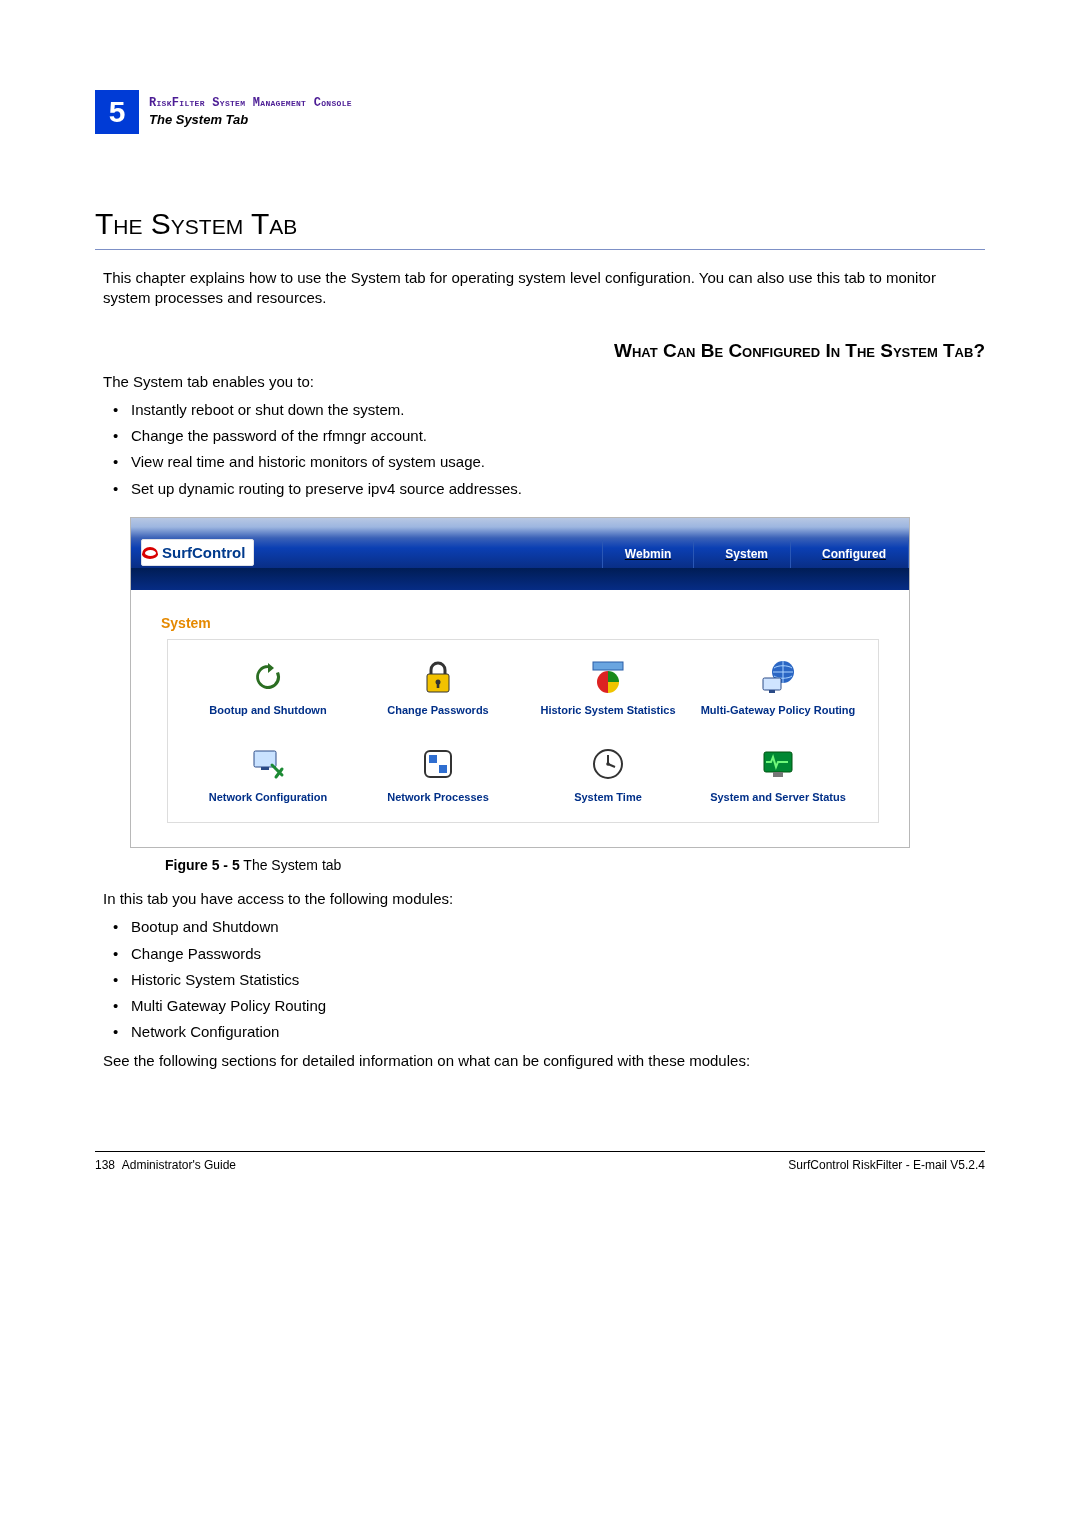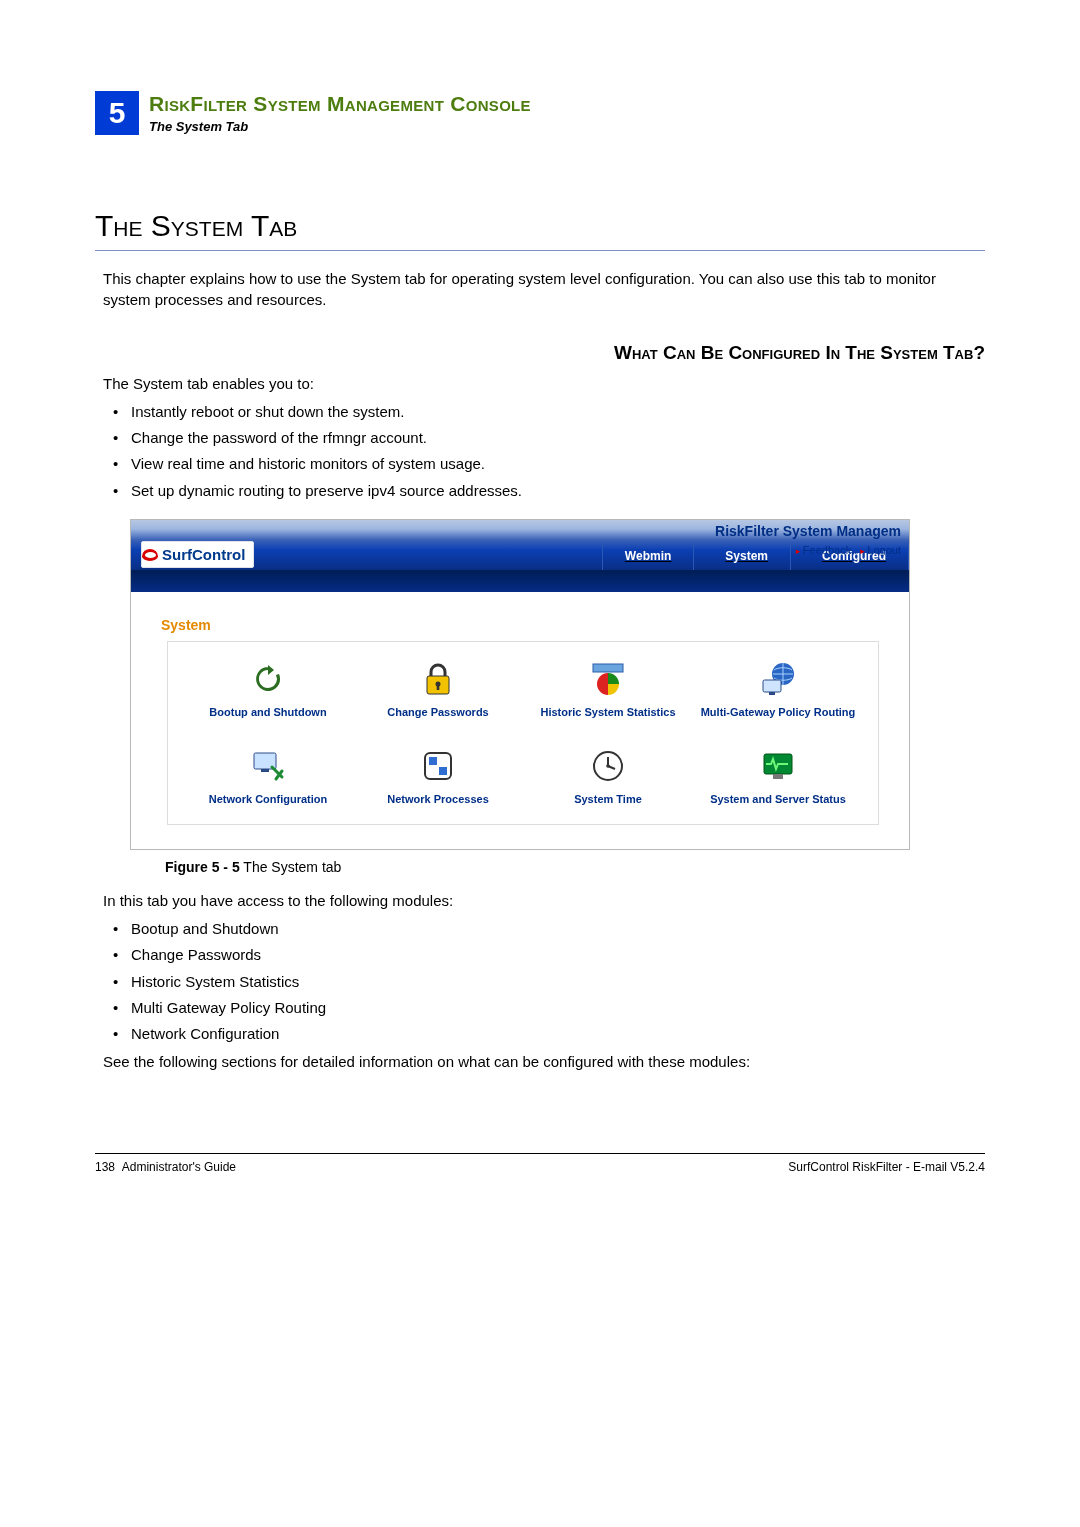--- a/index.html
+++ b/index.html
@@ -19,23 +19,24 @@
     width: 44px; height: 44px;
     background: #003bd6;
     color: #fff;
     font-size: 30px; font-weight: 700;
     display: flex; align-items: center; justify-content: center;
   }
   .chapter-titles { padding-left: 10px; }
   .chapter-main {
     font-variant: small-caps;
     font-weight: 700;
-    font-size: 21px;
+    font-size: 12px;
     letter-spacing: 0.3px;
-    color: #4d7c0f;
+    color: #4c1d95;
+    font-family: Liberation Mono, monospace;
   }
   .chapter-sub {
     font-style: italic;
     font-weight: 700;
     font-size: 13px;
     color: #000;
   }
   
   h1.section {
     font-variant: small-caps;
@@ -171,27 +172,20 @@
         <div class="sc-logo">
           <span class="swirl"></span>
           <span>SurfControl</span>
         </div>
       </div>
       <div class="tabrow">
         <div class="tab">Webmin</div>
         <div class="tab">System</div>
         <div class="tab">Configured</div>
       </div>
-      <div class="topstrip-right">
-        <div class="rf-title">RiskFilter System Managem</div>
-        <div class="feedback-logout">
-          <span>Feedback..</span>
-          <span>Logout</span>
-        </div>
-      </div>
     </div>
     <div class="darkbar"></div>
     <div class="shot-body">
       <div class="heading-system">System</div>
       <div class="card">
         <div class="card-grid">
 
           <div class="module">
             <div class="icon">
               <svg width="34" height="34" viewBox="0 0 34 34">

